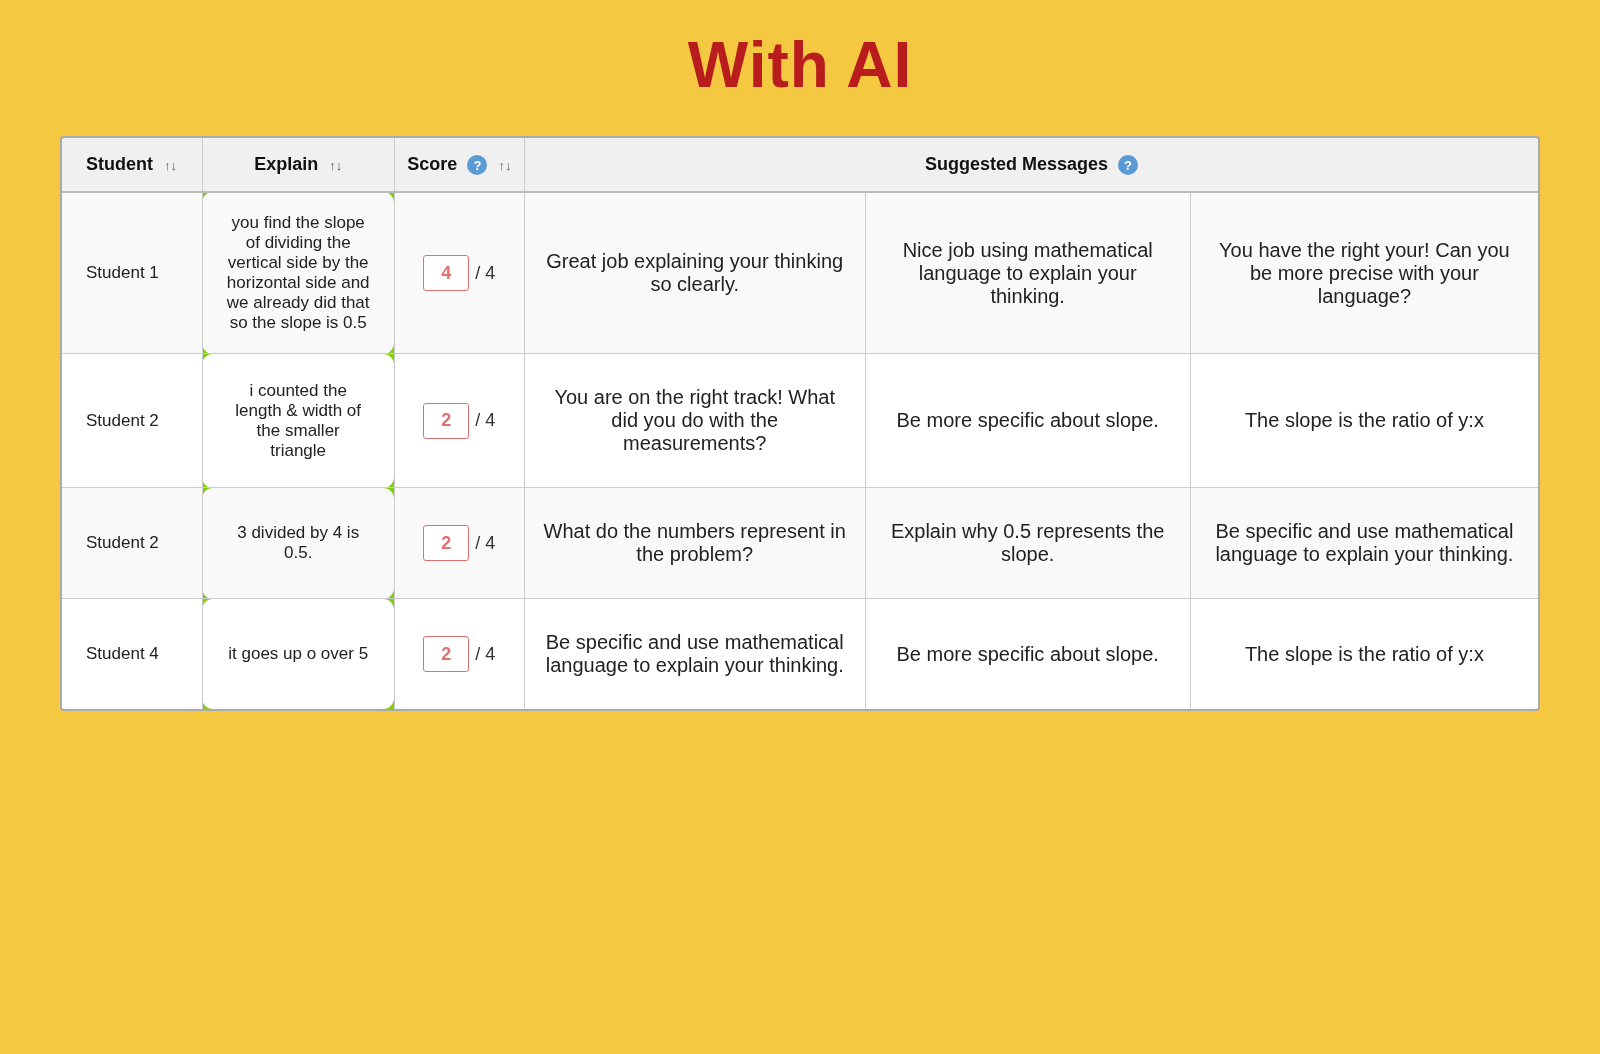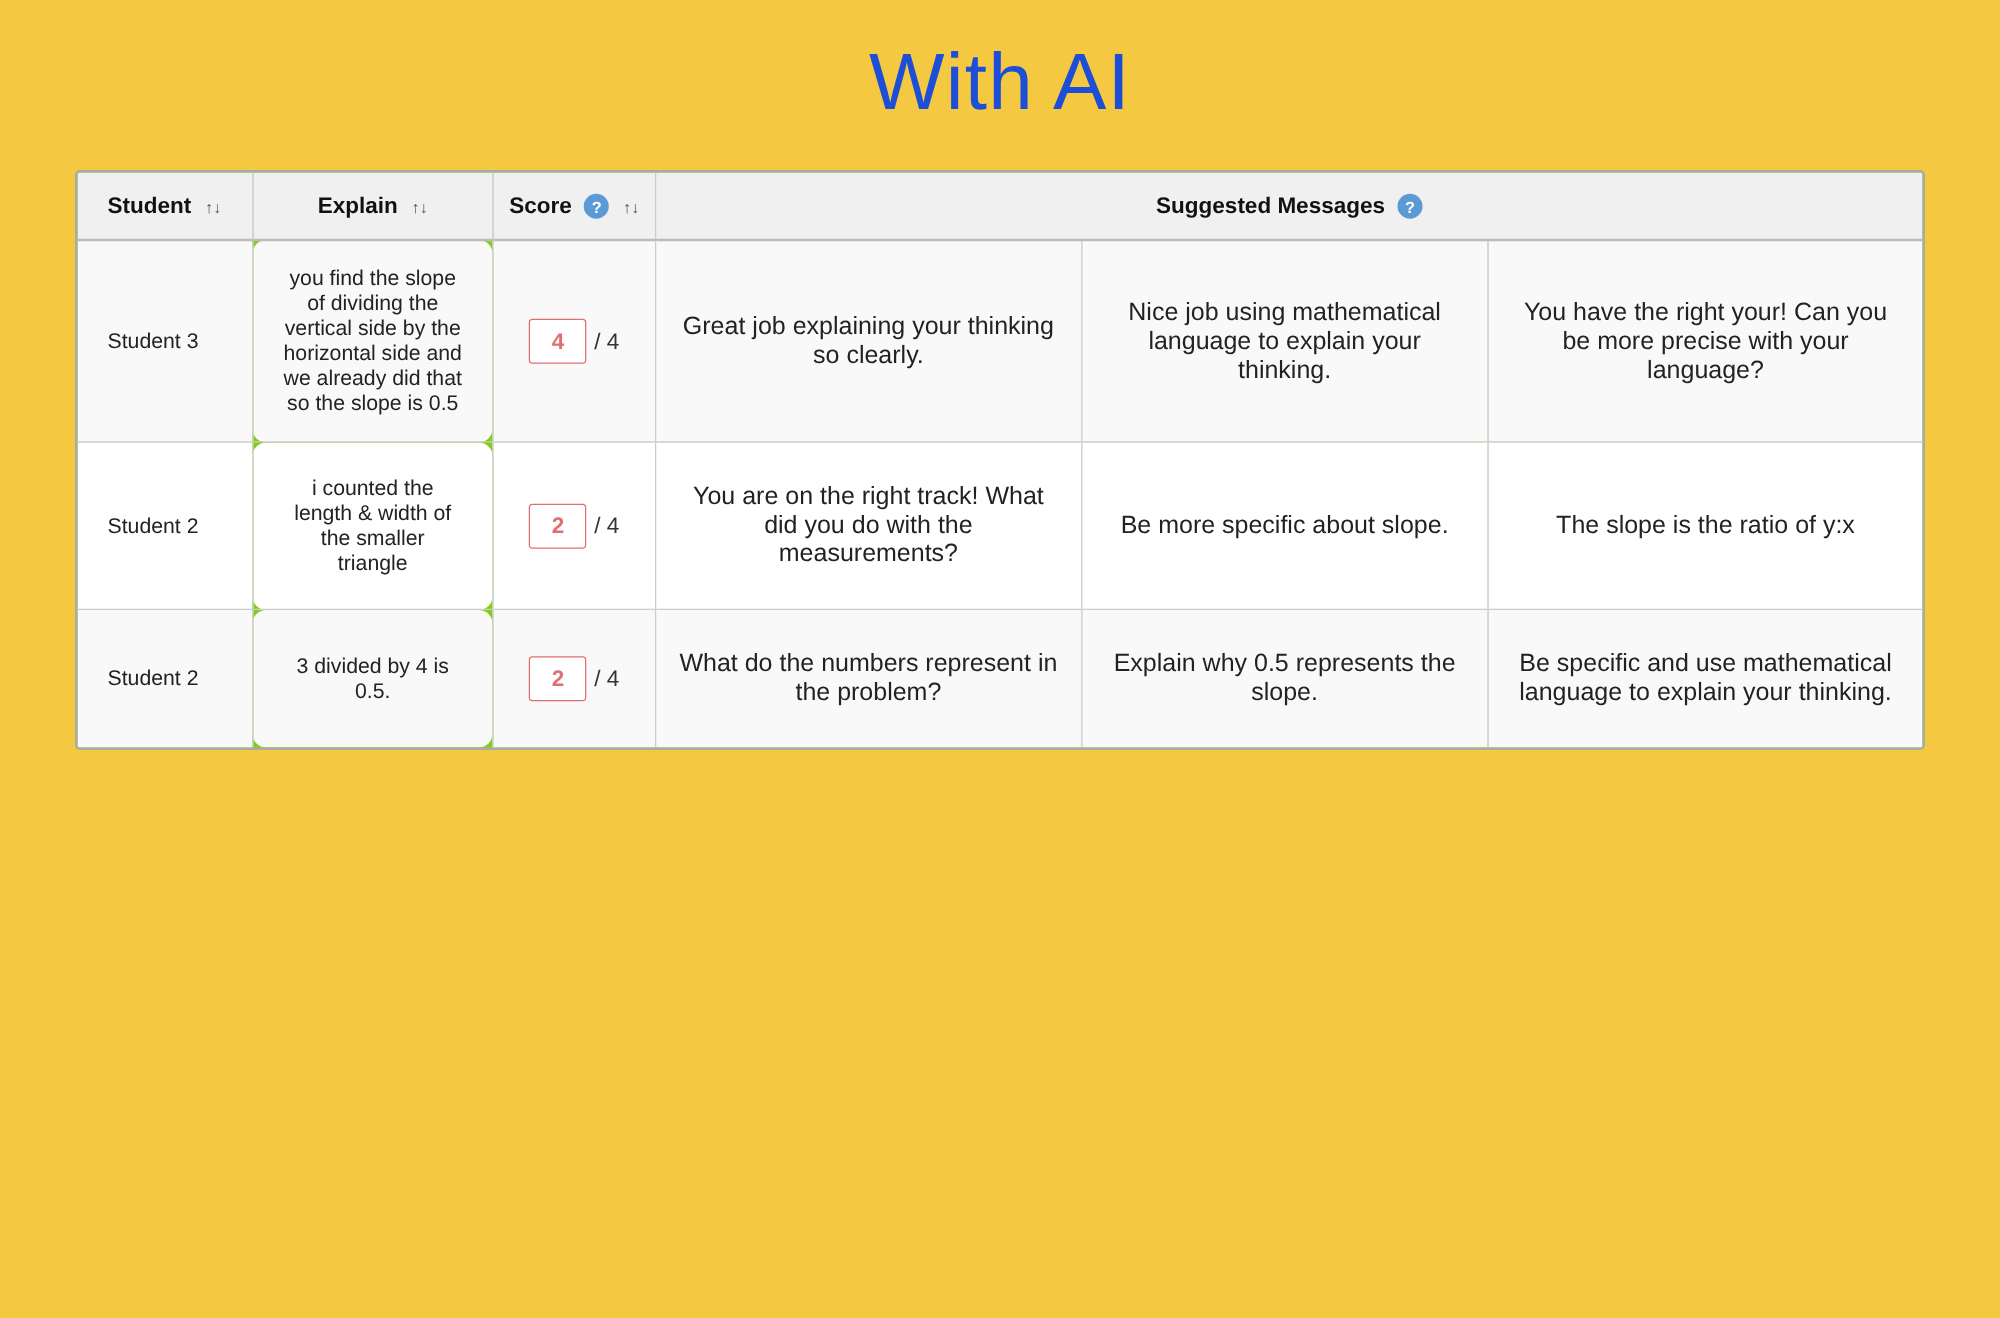--- a/index.html
+++ b/index.html
@@ -20,22 +20,22 @@
 
     .page-header {
       width: 100%;
       background-color: #f5c842;
       text-align: center;
       padding: 28px 0 24px 0;
     }
 
     .page-title {
       font-size: 64px;
-      font-weight: 400;
-      color: #1d4ed8;
+      font-weight: 700;
+      color: #b91c1c;
       letter-spacing: 1px;
     }
 
     .table-wrapper {
       background: #84cc16;
       border: 2px solid #aaa;
       border-radius: 4px;
       margin: 10px 60px 40px 60px;
       width: calc(100% - 120px);
       overflow: hidden;
@@ -199,21 +199,21 @@
           <span class="sort-icon">↑↓</span>
         </th>
         <th colspan="3">
           <span>Suggested Messages</span>
           <span class="info-icon">?</span>
         </th>
       </tr>
     </thead>
     <tbody id="table-body">
     <tr>
-          <td class="cell-student">Student 3</td>
+          <td class="cell-student">Student 1</td>
           <td class="cell-response">you find the slope of dividing the vertical side by the horizontal side and we already did that so the slope is 0.5</td>
           <td class="cell-score"><div class="score-box">
               <input class="score-input" readonly="" value="4" style="">
               <span class="score-denom">/ 4</span>
             </div></td>
           <td class="cell-message">Great job explaining your thinking so clearly.</td>
           <td class="cell-message">Nice job using mathematical language to explain your thinking.</td>
           <td class="cell-message">You have the right your! Can you be more precise with your language?</td>
         </tr>
         <tr>
@@ -231,15 +231,26 @@
           <td class="cell-student">Student 2</td>
           <td class="cell-response">3 divided by 4 is 0.5.</td>
           <td class="cell-score"><div class="score-box">
               <input class="score-input" readonly="" value="2" style="">
               <span class="score-denom">/ 4</span>
             </div></td>
           <td class="cell-message">What do the numbers represent in the problem?</td>
           <td class="cell-message">Explain why 0.5 represents the slope.</td>
           <td class="cell-message">Be specific and use mathematical language to explain your thinking.</td>
         </tr>
+        <tr>
+          <td class="cell-student">Student 4</td>
+          <td class="cell-response">it goes up o over 5</td>
+          <td class="cell-score"><div class="score-box">
+              <input class="score-input" readonly="" value="2" style="">
+              <span class="score-denom">/ 4</span>
+            </div></td>
+          <td class="cell-message">Be specific and use mathematical language to explain your thinking.</td>
+          <td class="cell-message">Be more specific about slope.</td>
+          <td class="cell-message">The slope is the ratio of y:x</td>
+        </tr>
       </tbody>
   </table>
 </div>
 
 </body></html>

